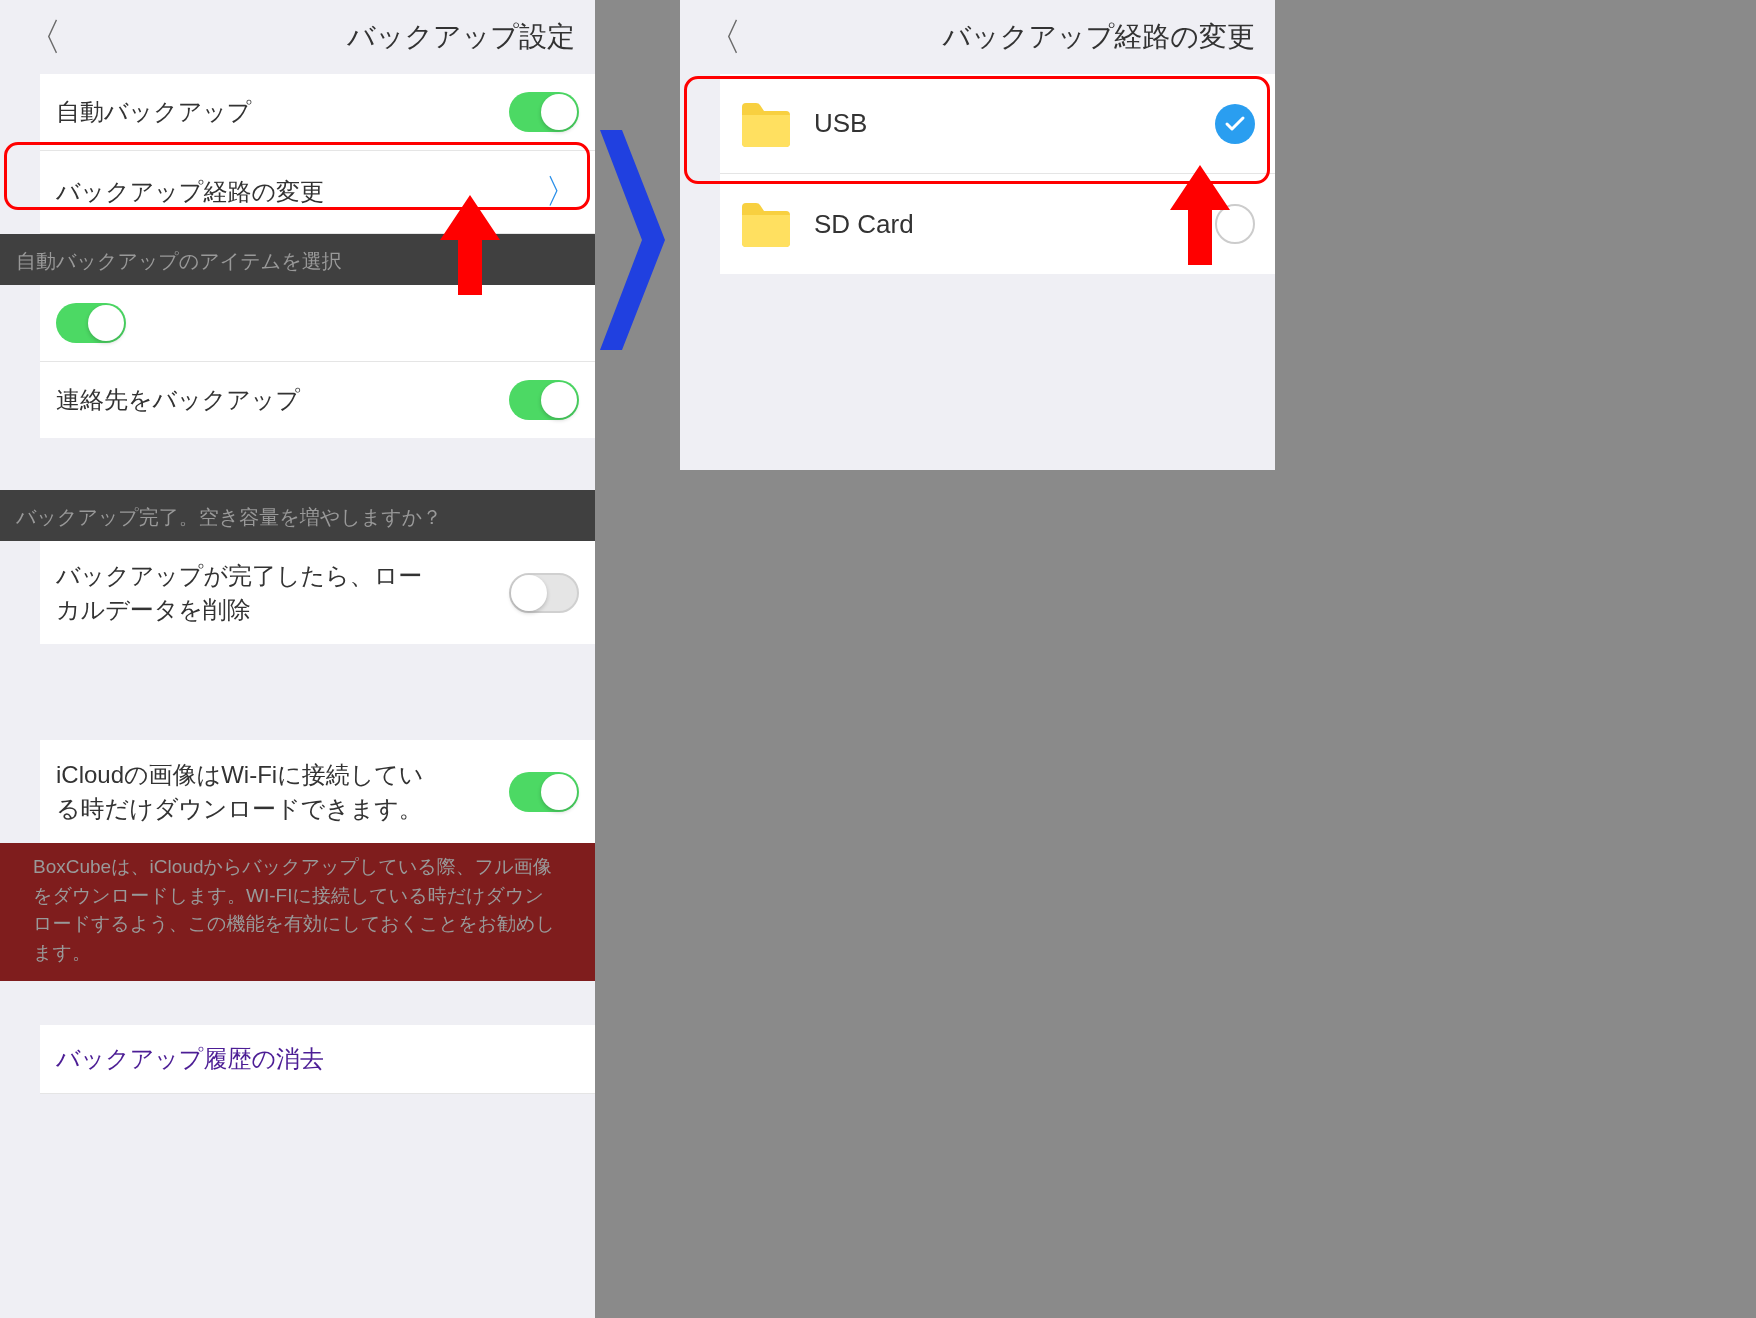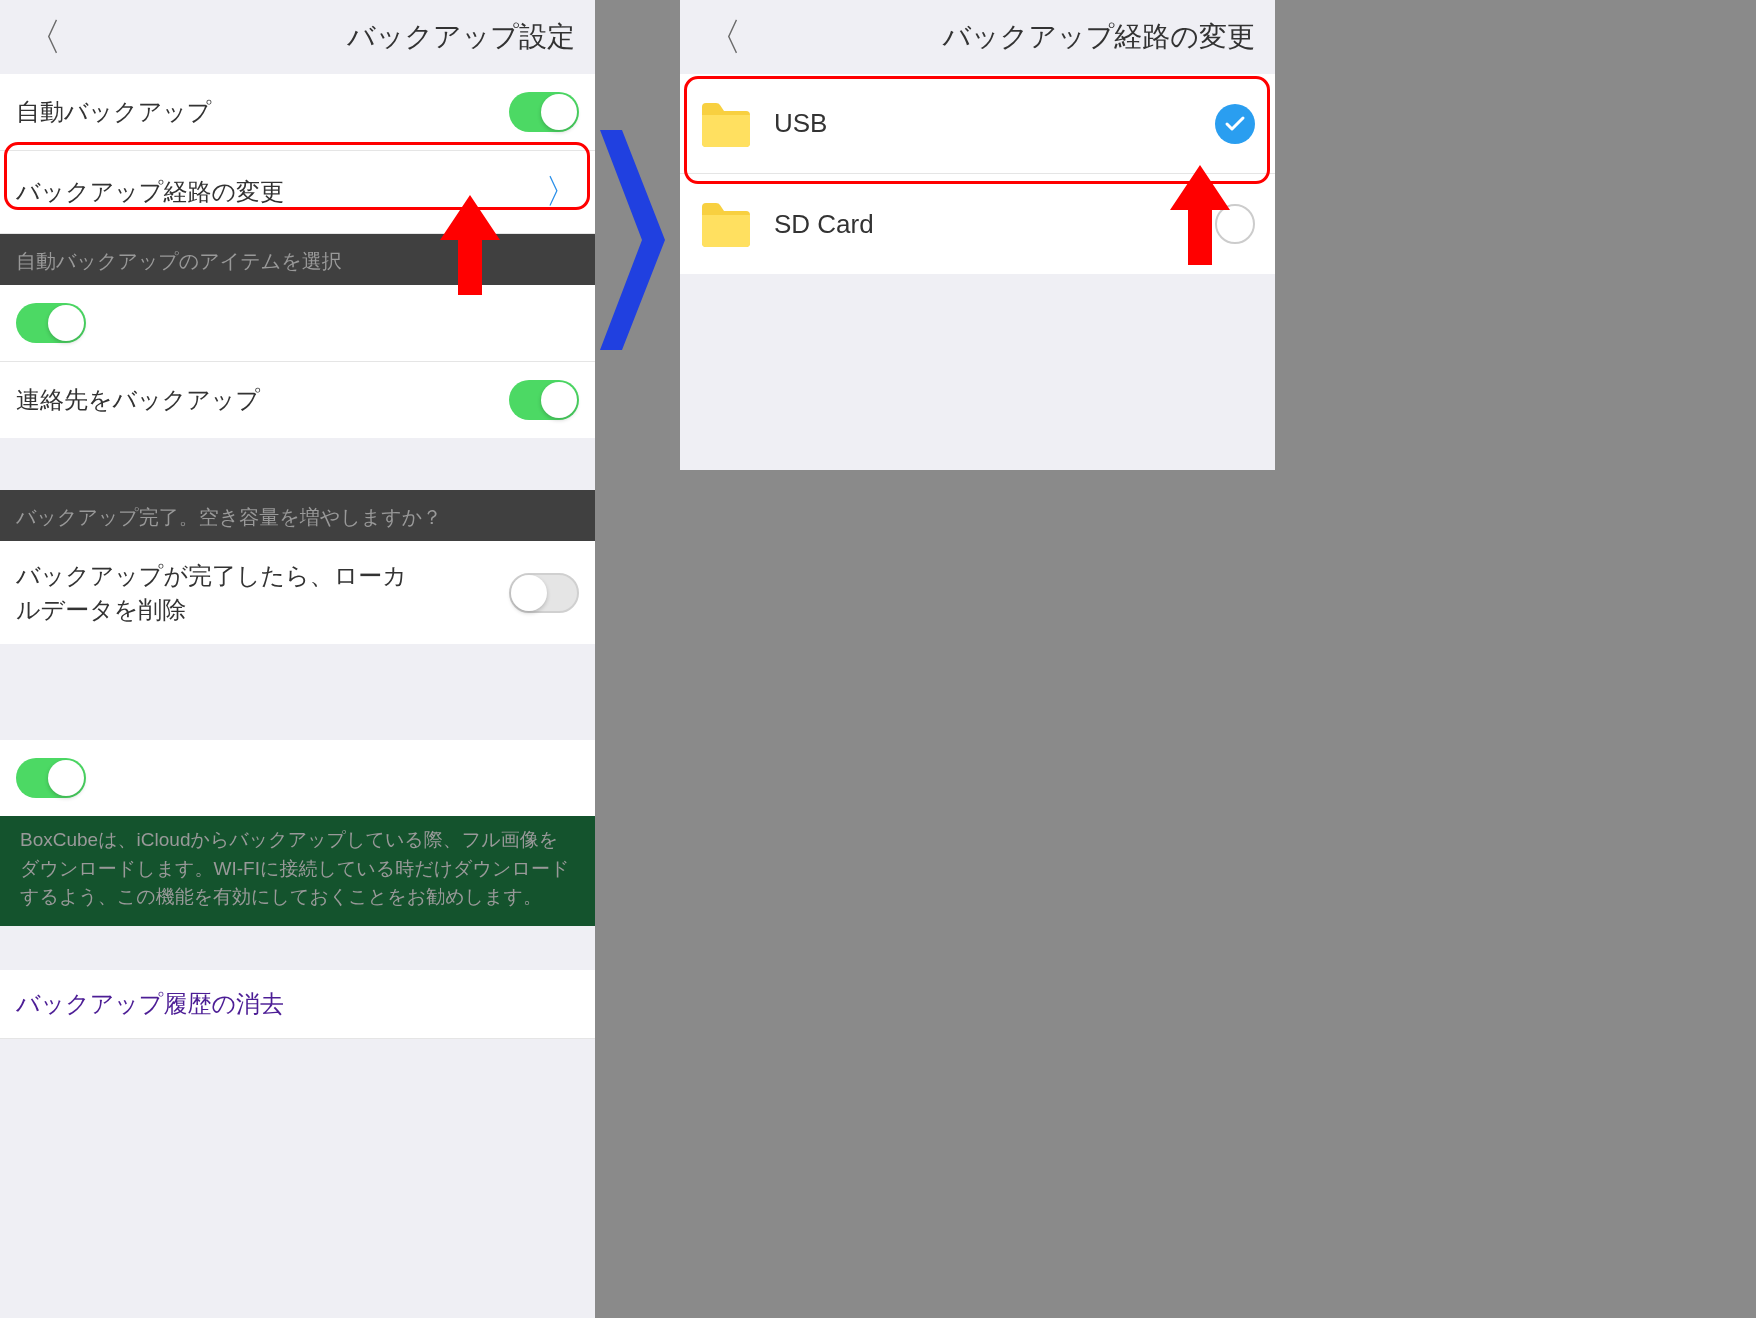--- a/index.html
+++ b/index.html
@@ -58,20 +58,21 @@
       background: #fff;
       padding: 18px 16px;
       display: flex;
       align-items: center;
       justify-content: space-between;
       border-bottom: 1px solid #e5e5e5;
       font-size: 24px;
       color: #333;
       min-height: 68px;
       position: relative;
+      margin-left: 40px;
     }
     .cell.no-border {
       border-bottom: none;
     }
     .cell-label {
       flex: 1;
     }
     .cell-label-multi {
       line-height: 1.4;
       padding-right: 80px;
@@ -111,24 +112,24 @@
       color: #2a8fe8;
       font-weight: 300;
     }
     .section-header {
       padding: 14px 16px 10px;
       font-size: 20px;
       color: #999;
       background: #404040;
     }
     .section-footer {
-      padding: 10px 20px 14px;
+      padding: 10px 33px 14px;
       font-size: 19px;
       color: #999;
-      background: #14532d;
+      background: #7f1d1d;
       line-height: 1.5;
     }
     .spacer-small {
       height: 52px;
       background: #efeff4;
     }
     .spacer-med {
       height: 44px;
       background: #efeff4;
     }
@@ -261,20 +262,21 @@
     <span class="cell-label cell-label-multi">バックアップが完了したら、ローカルデータを削除</span>
     <div class="toggle off">
         <div class="toggle-knob"></div>
       </div>
   </div>
 
   <div class="spacer-small"></div>
   <div class="spacer-med"></div>
 
   <div class="cell no-border">
+    <span class="cell-label cell-label-multi">iCloudの画像はWi-Fiに接続している時だけダウンロードできます。</span>
     <div class="toggle on">
         <div class="toggle-knob"></div>
       </div>
   </div>
 
   <div class="section-footer">BoxCubeは、iCloudからバックアップしている際、フル画像をダウンロードします。WI-FIに接続している時だけダウンロードするよう、この機能を有効にしておくことをお勧めします。</div>
 
   <div class="spacer-med"></div>
 
   <div class="cell red-cell">

